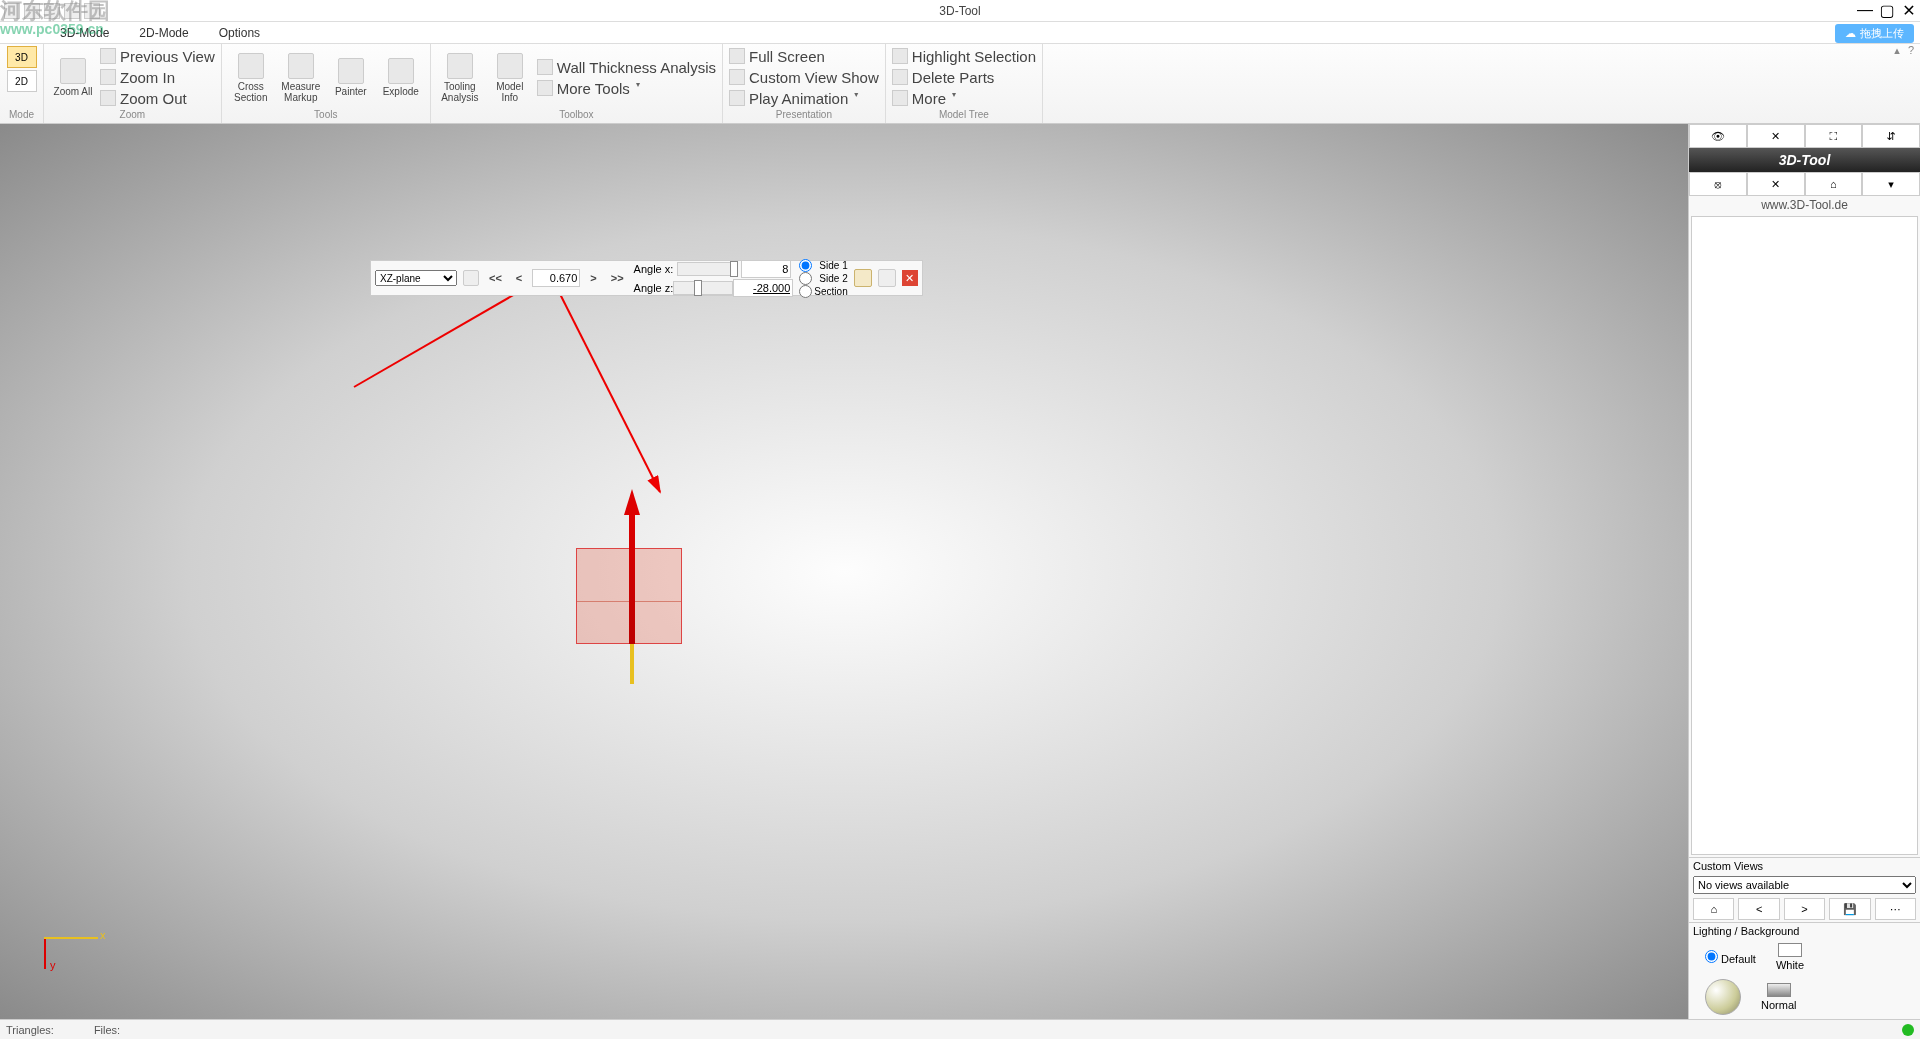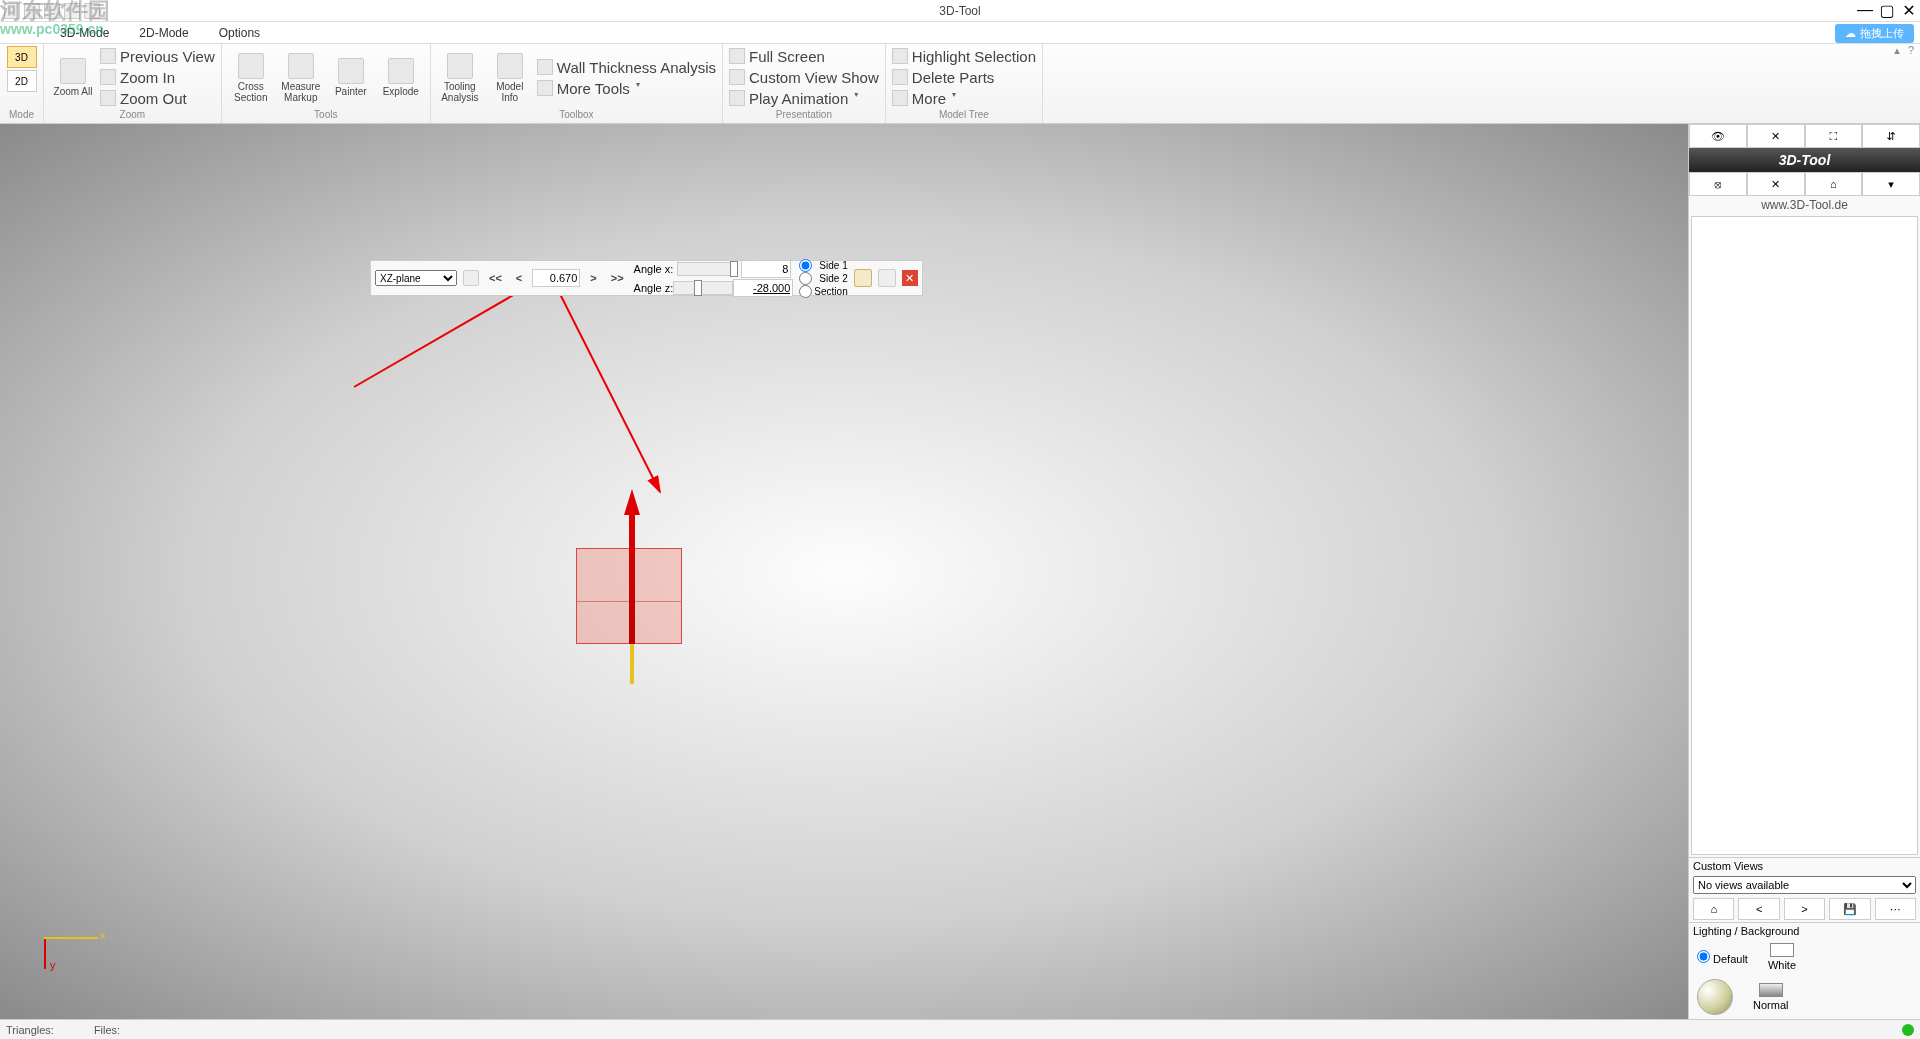--- a/index.html
+++ b/index.html
@@ -80,21 +80,21 @@
 .rp-logo { height: 24px; background: linear-gradient(#555,#222); color: #fff; font-weight: bold; font-style: italic; display: flex; align-items: center; justify-content: center; font-size: 14px; }
 .rp-toolbar { display: flex; }
 .rp-toolbar .b { flex: 1; height: 24px; border: 1px solid #ccc; background: #fff; display: flex; align-items: center; justify-content: center; cursor: pointer; font-size: 11px; }
 .rp-url { font-size: 12px; color: #555; text-align: center; padding: 2px 0; }
 .rp-tree { flex: 1; background: #fff; border: 1px solid #ccc; margin: 2px; }
 .rp-section { font-size: 11px; padding: 2px 4px; border-top: 1px solid #ccc; }
 .rp-custom { display: flex; flex-direction: column; gap: 2px; padding: 2px 4px; }
 .rp-custom select { font-size: 11px; height: 18px; }
 .rp-nav { display: flex; gap: 4px; padding: 2px 4px; }
 .rp-nav .nb { flex: 1; height: 22px; border: 1px solid #ccc; background: #fff; display: flex; align-items: center; justify-content: center; cursor: pointer; font-size: 11px; }
-.rp-lighting { display: flex; gap: 20px; padding: 4px 8px; font-size: 11px; align-items: center; }
+.rp-lighting { display: flex; gap: 20px; padding: 4px 16px; font-size: 11px; align-items: center; }
 .ball { width: 36px; height: 36px; border-radius: 50%; background: radial-gradient(circle at 30% 30%, #fff, #cc9 60%, #886 100%); border: 1px solid #aaa; }
 .bg-col { display: flex; flex-direction: column; align-items: center; gap: 2px; }
 .swatch { width: 24px; height: 14px; border: 1px solid #888; }
 
 
 .statusbar { height: 20px; border-top: 1px solid #ccc; background: #f4f4f4; display: flex; align-items: center; font-size: 11px; color: #555; gap: 40px; padding: 0 6px; }
 .statusbar .dot { width: 12px; height: 12px; border-radius: 50%; background: #2b2; margin-left: auto; }
 </style>
 </head>
 <body>

